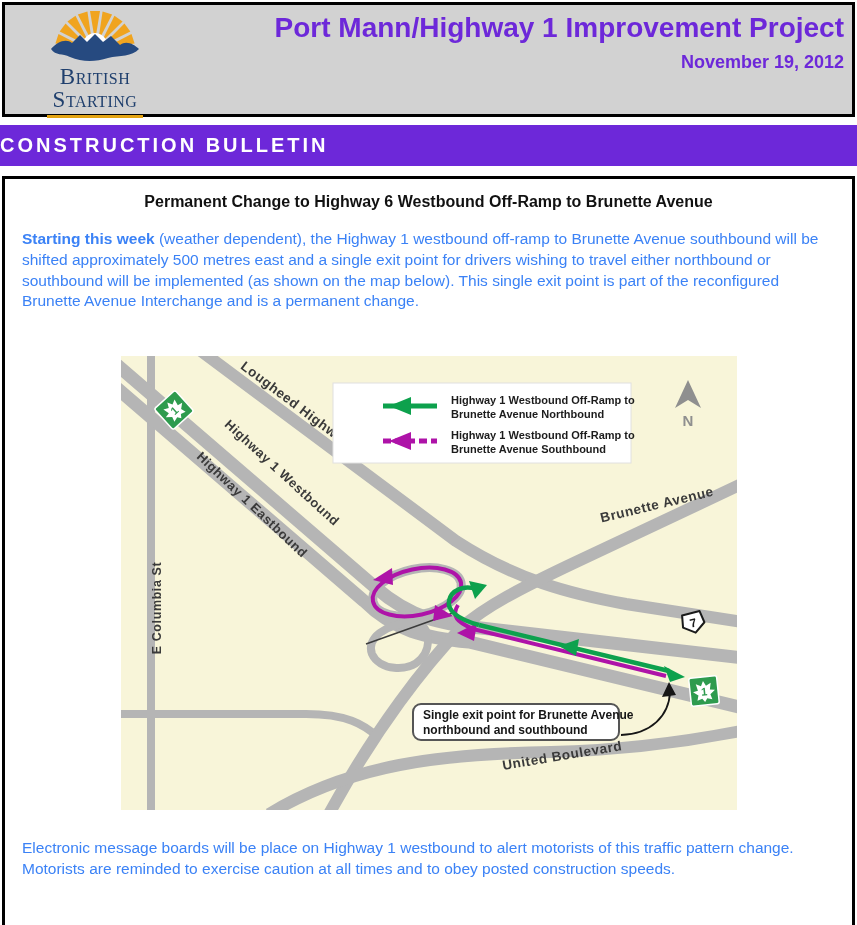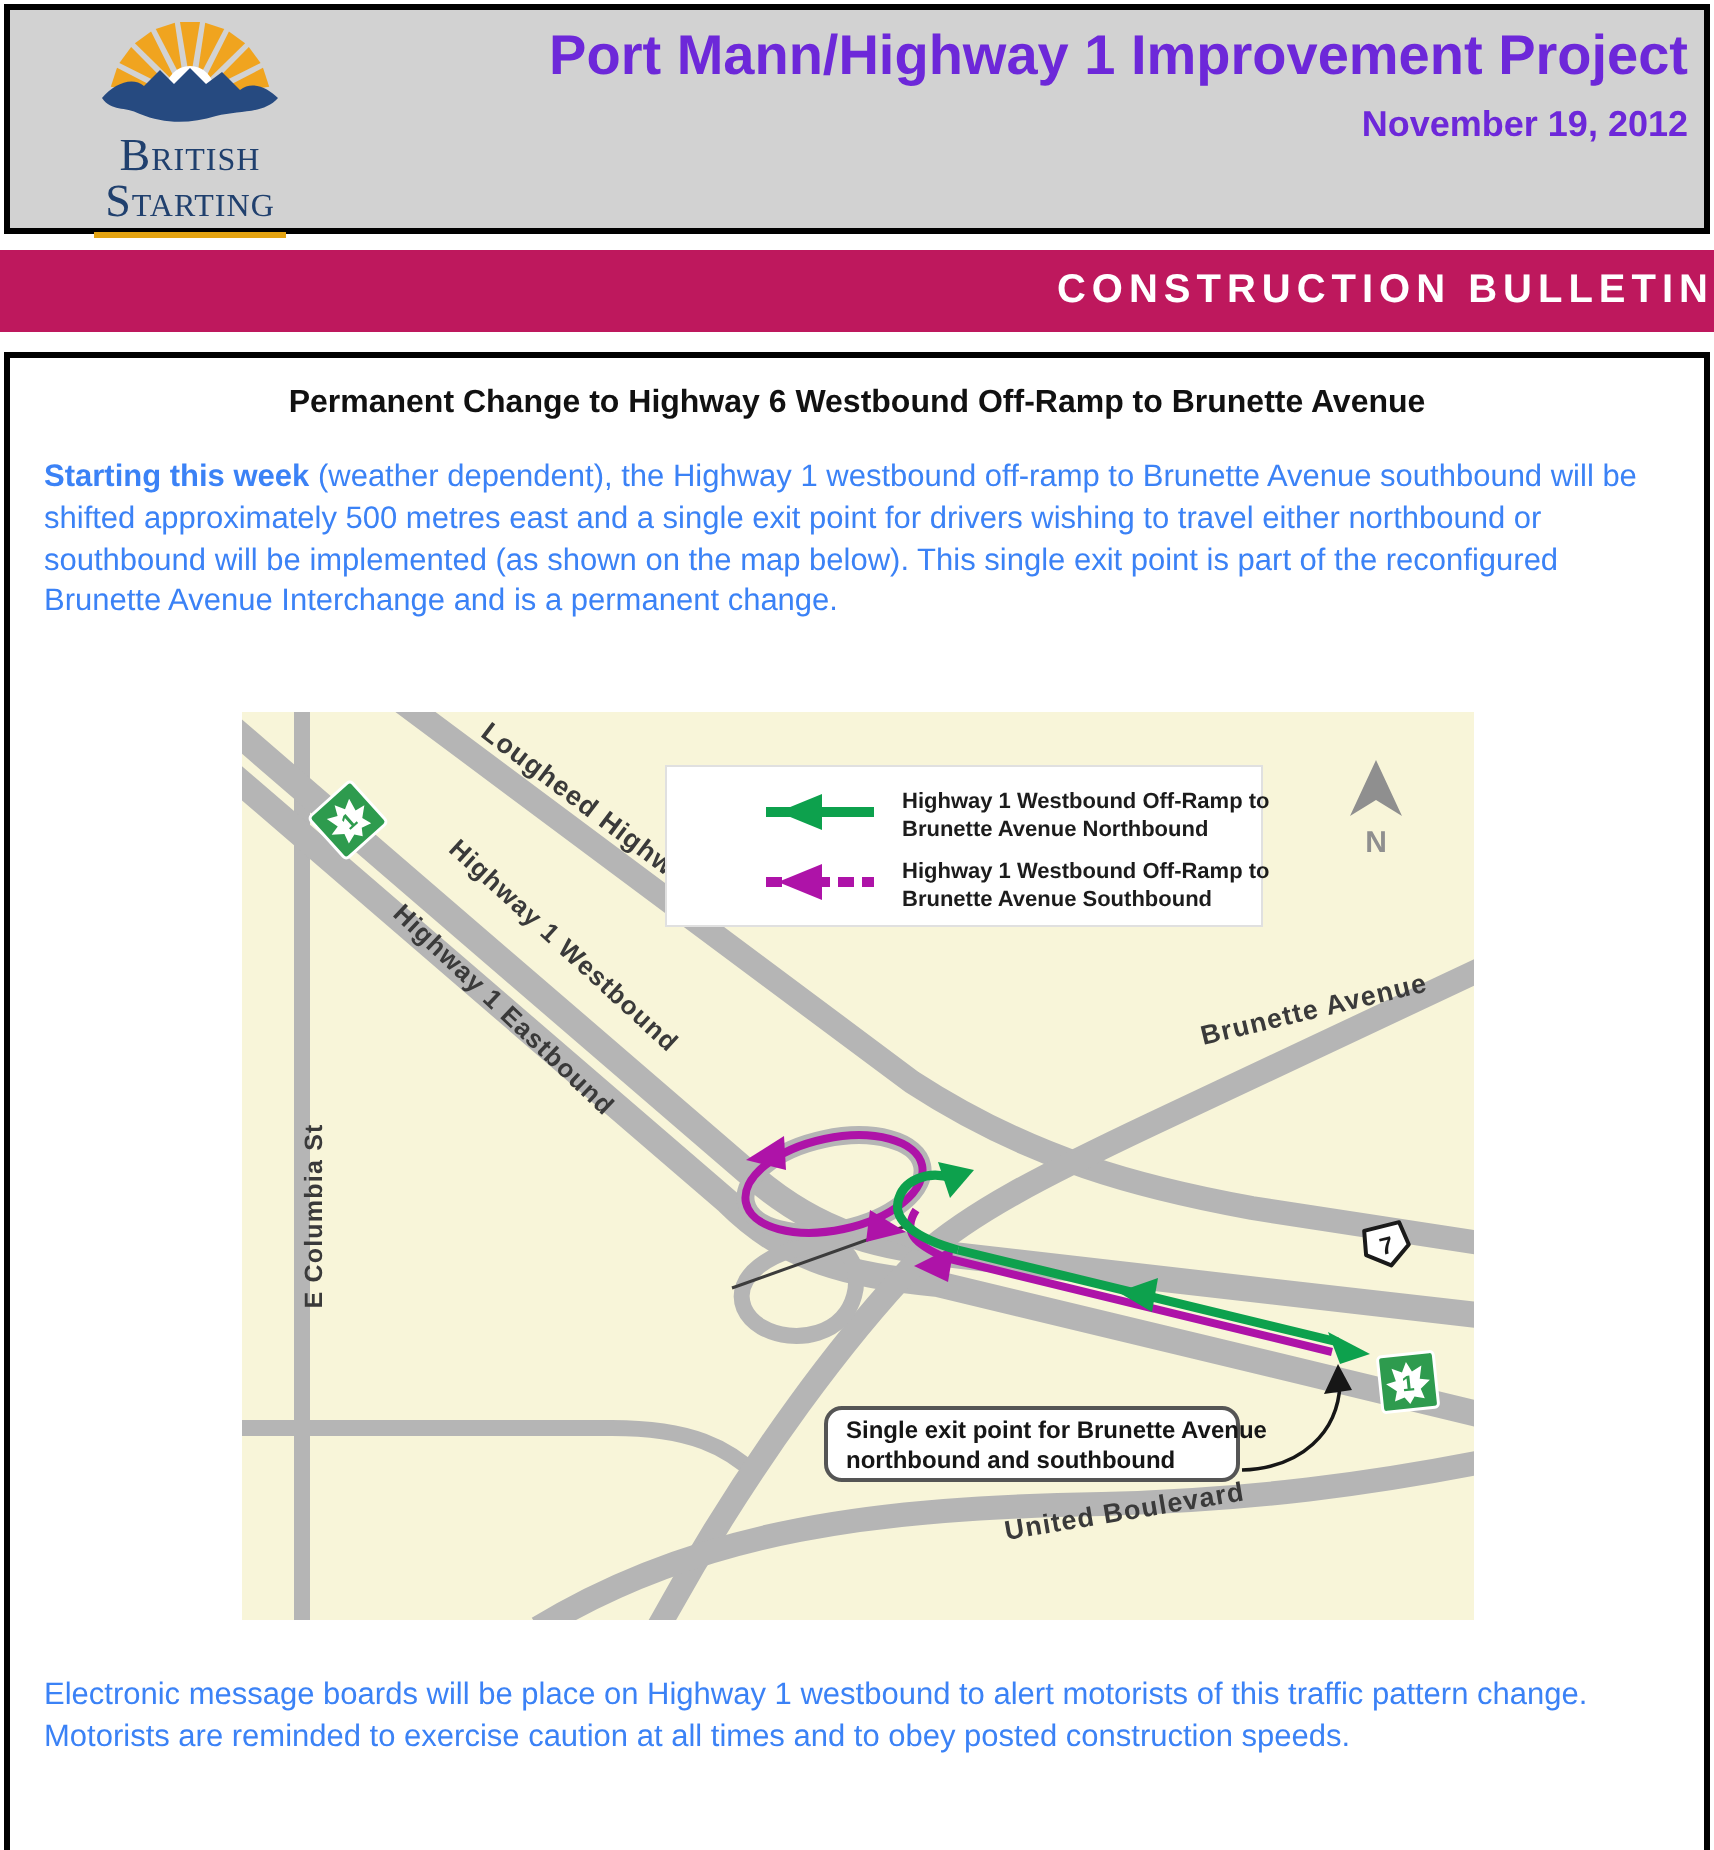--- a/index.html
+++ b/index.html
@@ -28,22 +28,22 @@
   .logo-bar { width: 96px; height: 3px; background: #e3a312; margin: 3px auto 0; }
   .header-titles {
     position: absolute; right: 8px; top: 8px; text-align: right; color: #6d28d9;
   }
   .header-title { font-size: 28px; font-weight: bold; line-height: 1.1; }
   .header-subtitle { font-size: 18px; font-weight: bold; margin-top: 9px; }
   .header-date { font-size: 18px; font-weight: bold; margin-top: 8px; }
   
   .banner {
     position: absolute; left: 0; top: 125px; width: 857px; height: 41px;
-    background: #be185d; color: #fff;
-    display: flex; align-items: center; justify-content: flex-end;
+    background: #6d28d9; color: #fff;
+    display: flex; align-items: center; justify-content: flex-start;
     font-size: 20px; font-weight: bold; letter-spacing: 3px;
   }
   
   .content-box {
     position: absolute; left: 2px; top: 176px; width: 853px; height: 758px;
     background: #fff; border: 3px solid #000;
   }
   .bulletin-heading {
     margin: 14px 10px 0; text-align: center;
     font-size: 16px; font-weight: bold;

